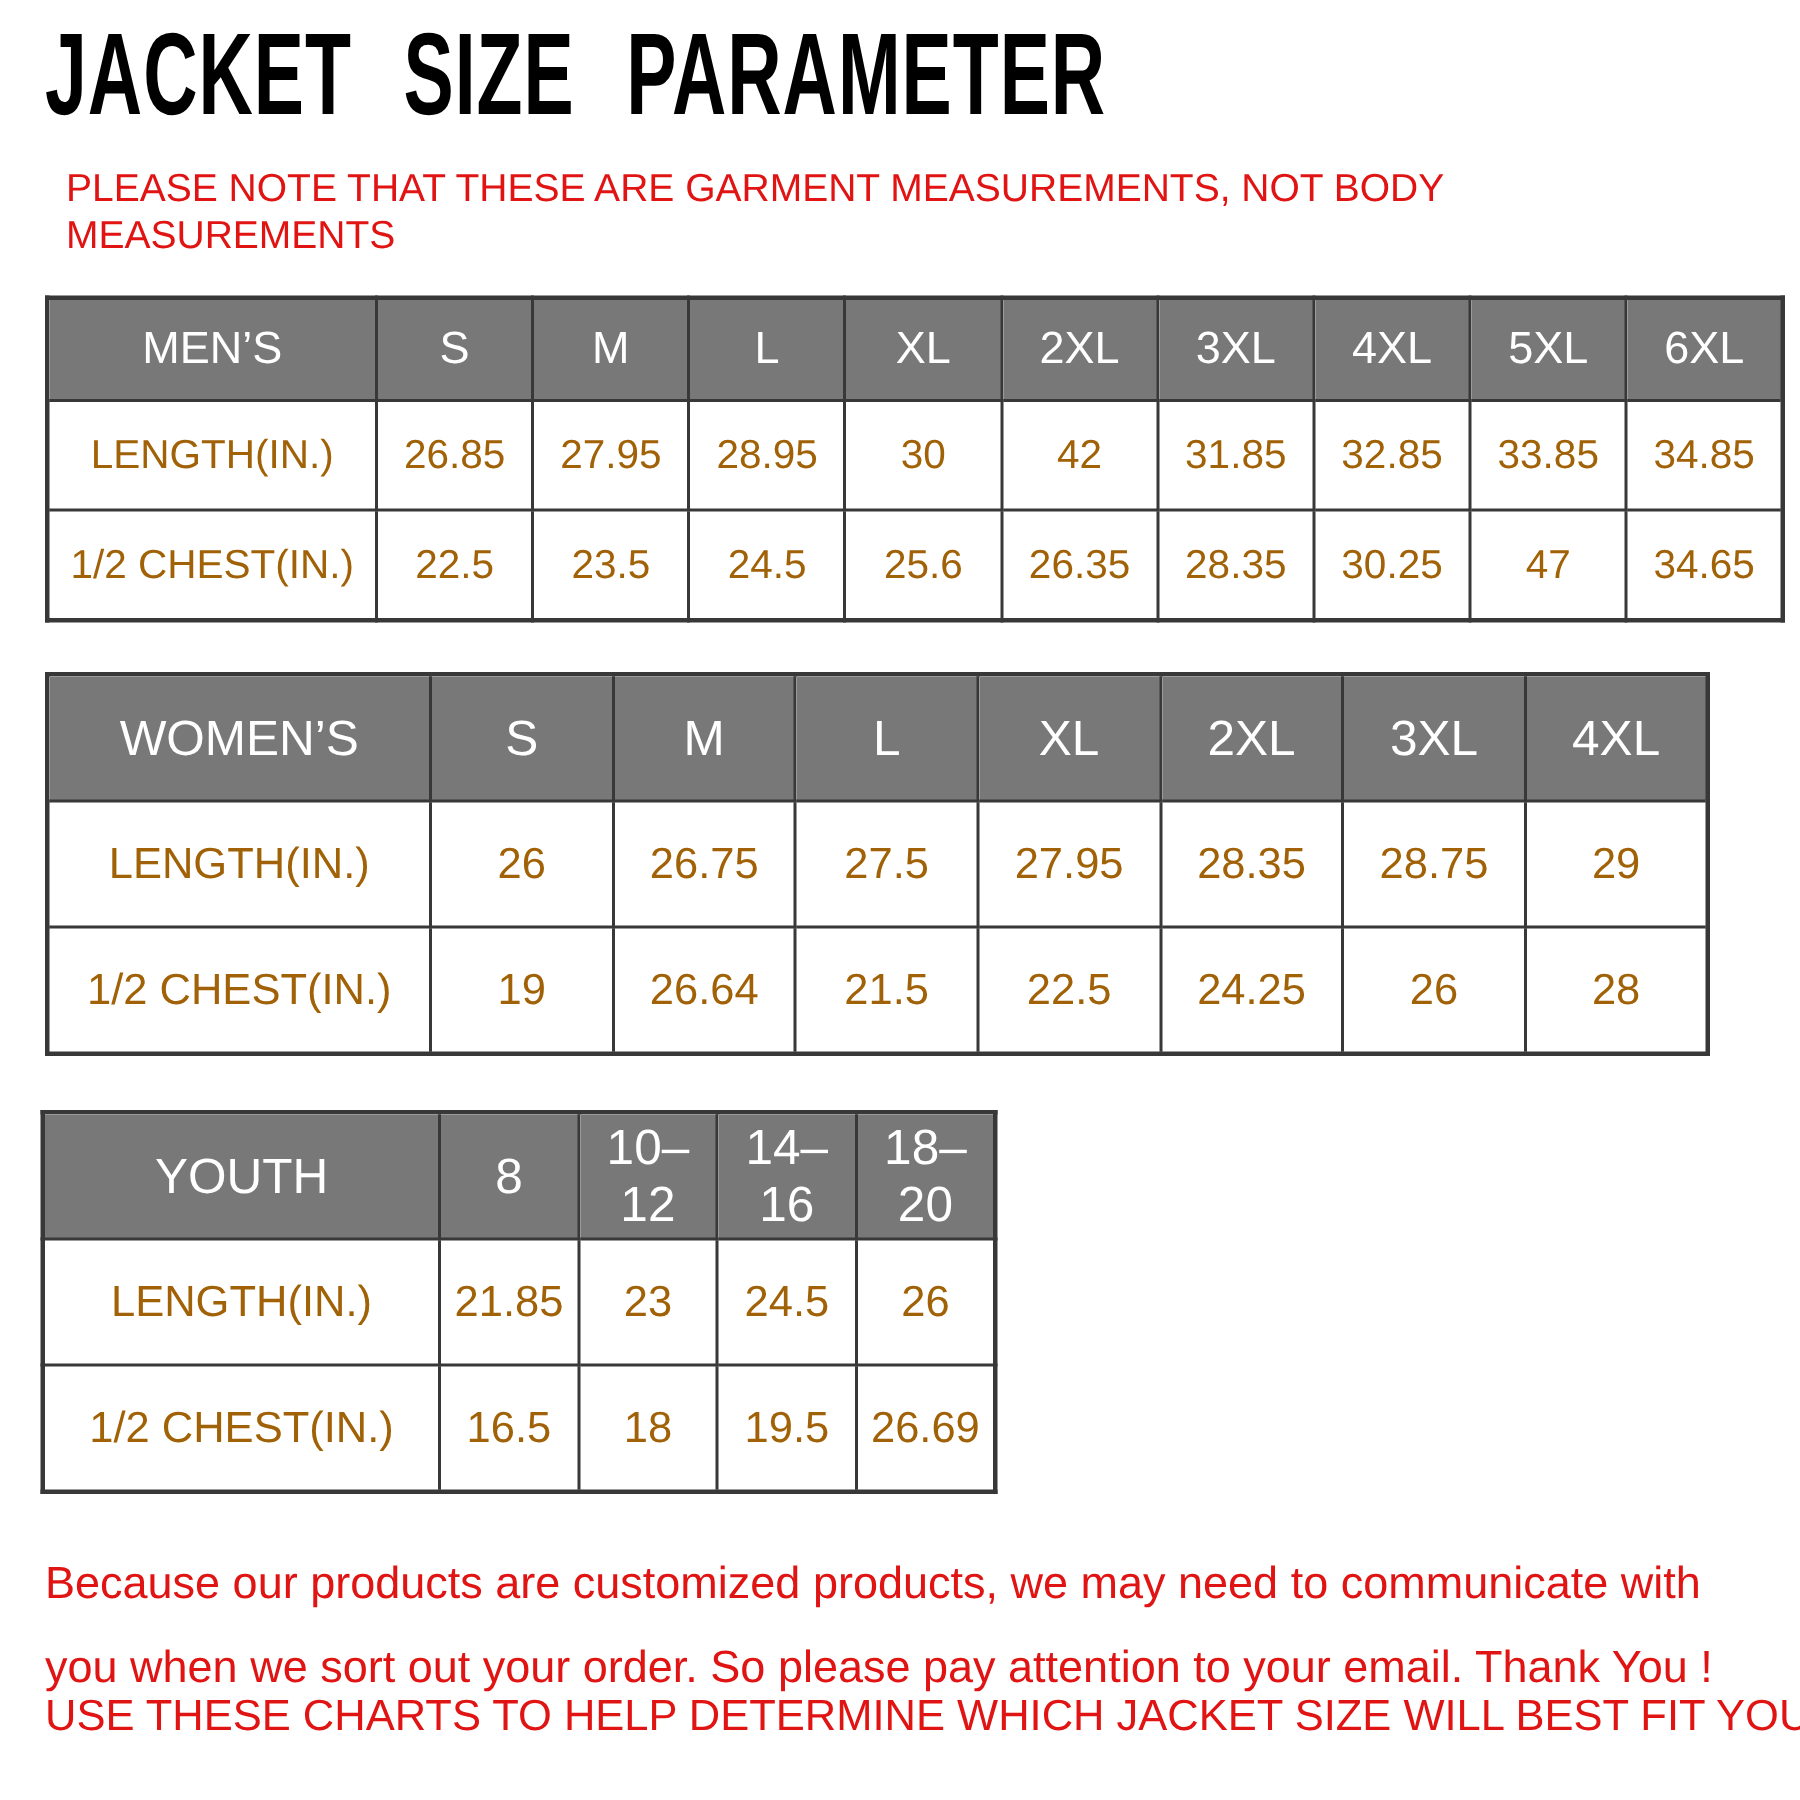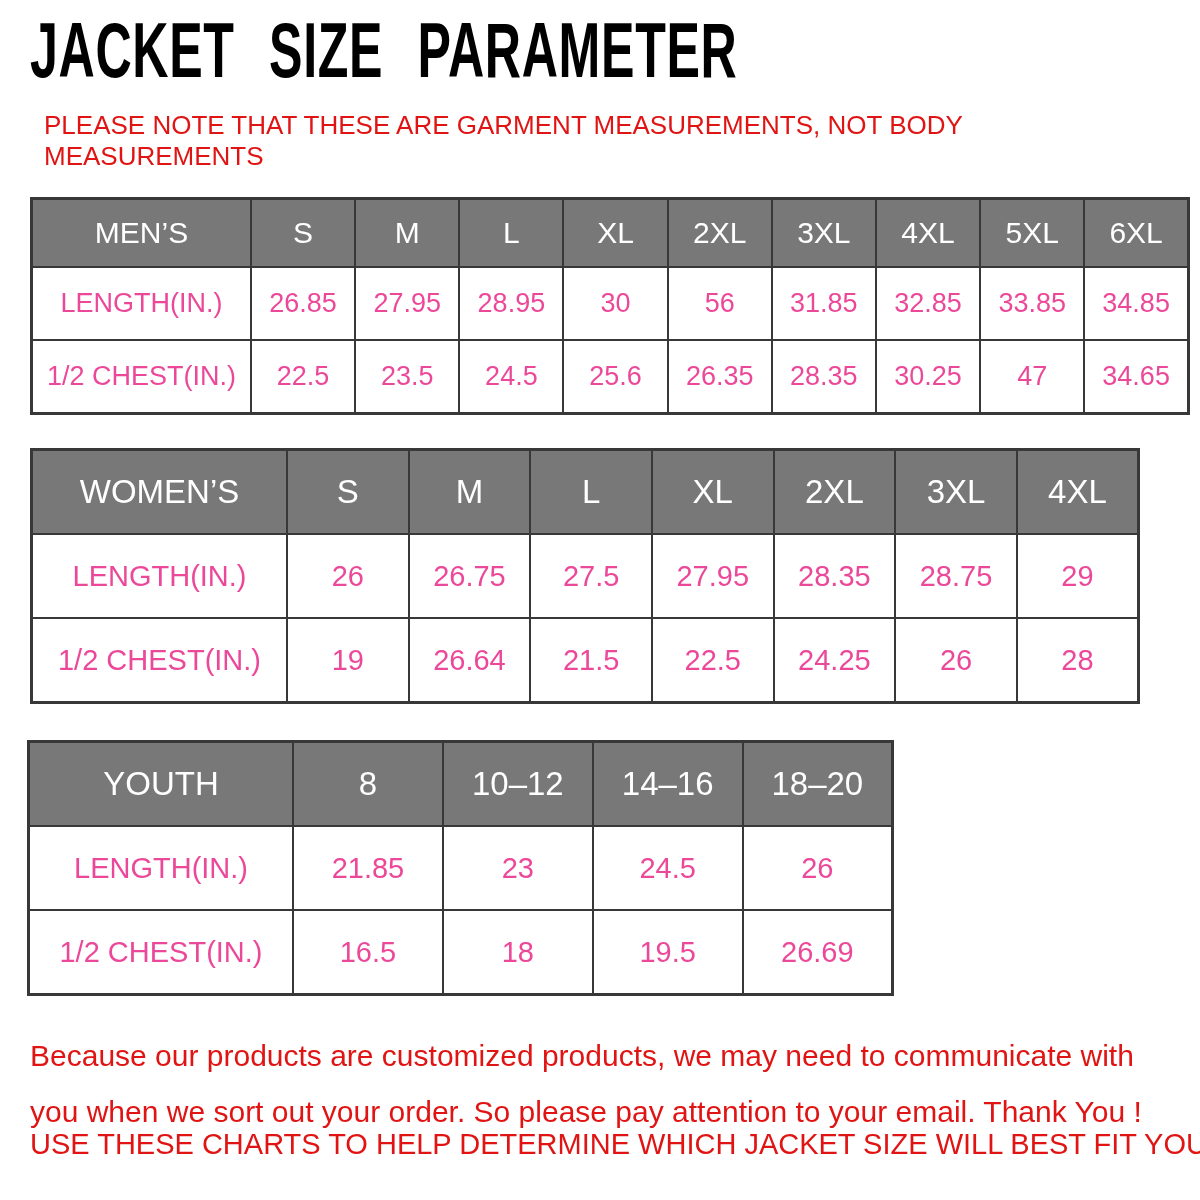--- a/index.html
+++ b/index.html
@@ -48,33 +48,33 @@
     text-align: center;
     vertical-align: middle;
     padding: 0;
     overflow: hidden;
   }
   .size-table th {
     background: var(--header-gray, #787878);
     color: #ffffff;
     font-weight: normal;
   }
-  .size-table td { color: #ec4899; }
+  .size-table td { color: #a16207; }
 
   .table-mens { left: 30px; top: 197px; width: 1160px; }
   .table-mens th { height: 66px; font-size: 30px; margin-top: 44px; }
   .table-mens td { height: 71px; font-size: 27px; }
   .table-mens th:first-child { width: 217px; }
 
   .table-womens { left: 30px; top: 448px; width: 1110px; border-radius: 14px; }
   .table-womens th { height: 82px; font-size: 33px; }
   .table-womens td { height: 82px; font-size: 29px; }
   .table-womens th:first-child { width: 253px; }
 
-  .table-youth { left: 27px; top: 740px; width: 867px; border-radius: 21px; }
+  .table-youth { left: 27px; top: 740px; width: 638px; border-radius: 21px; }
   .table-youth th { height: 82px; font-size: 33px; }
   .table-youth td { height: 82px; font-size: 29px; }
   .table-youth th:first-child { width: 262px; }
 
   .footer-para {
     position: absolute;
     left: 30px; top: 1028px;
     width: 1160px;
     font-size: 30px;
     line-height: 56px;
@@ -110,21 +110,21 @@
         <th>6XL</th>
       </tr>
     </thead>
     <tbody>
       <tr>
         <td>LENGTH(IN.)</td>
         <td>26.85</td>
         <td>27.95</td>
         <td>28.95</td>
         <td>30</td>
-        <td>56</td>
+        <td>42</td>
         <td>31.85</td>
         <td>32.85</td>
         <td>33.85</td>
         <td>34.85</td>
       </tr>
       <tr>
         <td>1/2 CHEST(IN.)</td>
         <td>22.5</td>
         <td>23.5</td>
         <td>24.5</td>

